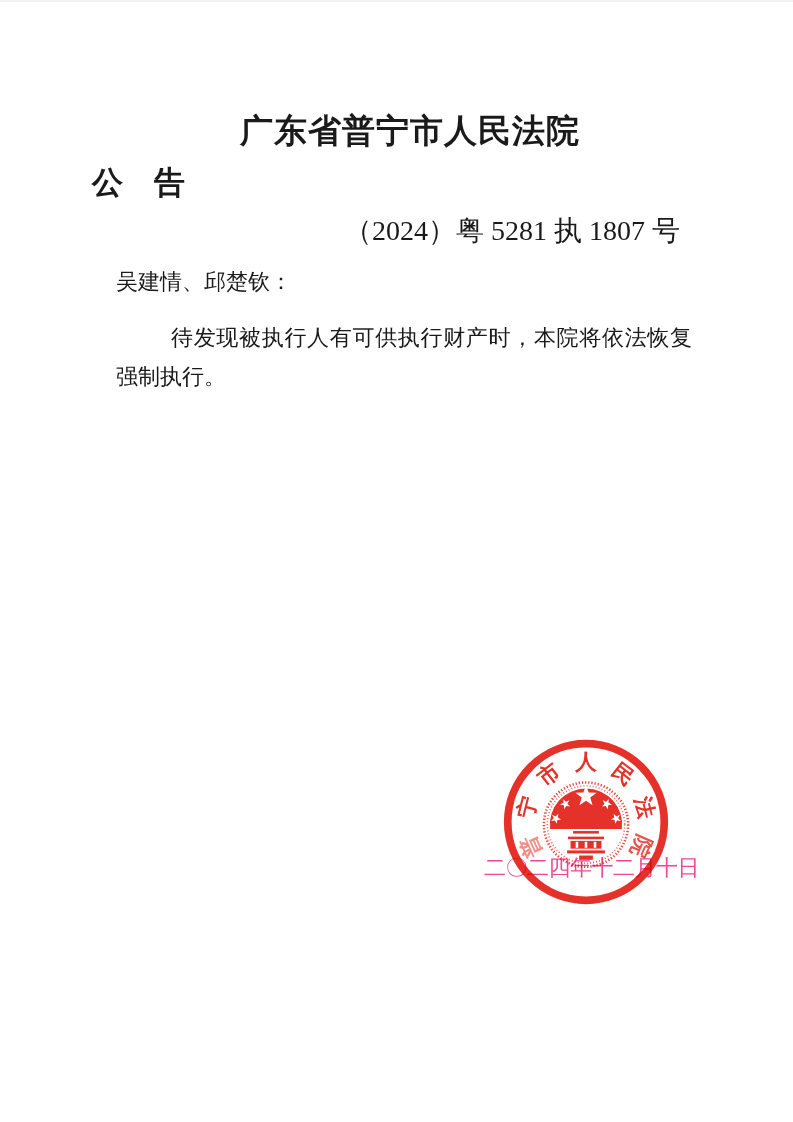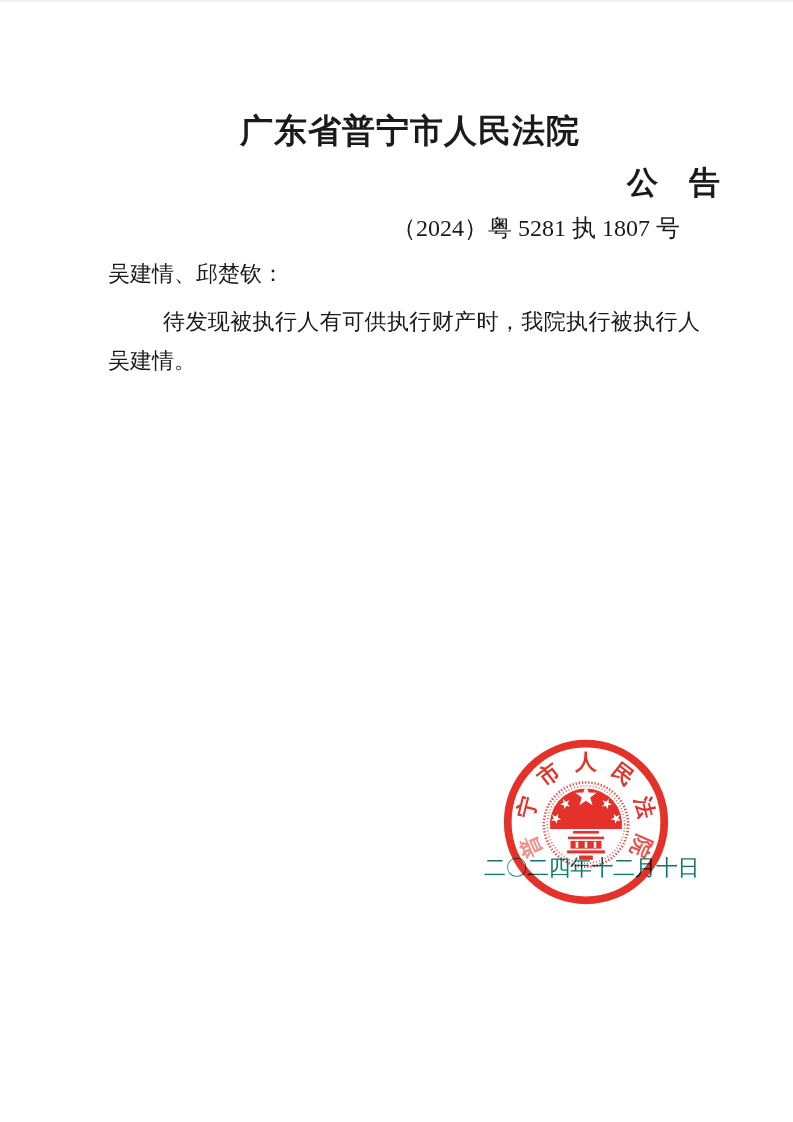--- a/index.html
+++ b/index.html
@@ -30,67 +30,67 @@
     width: 620px;
     text-align: center;
     font-size: 33px;
     font-weight: 700;
     letter-spacing: 1px;
     white-space: nowrap;
   }
   .notice-title {
     position: absolute;
     top: 162px;
-    left: 100px;
+    left: 92px;
     width: 620px;
-    text-align: right;
+    text-align: left;
     font-size: 31px;
     font-weight: 700;
     white-space: nowrap;
   }
   .case-number {
     position: absolute;
     top: 212px;
     right: 113px;
-    font-size: 24px;
+    font-size: 28px;
     white-space: nowrap;
   }
   .body-text {
     position: absolute;
     top: 246px;
     left: 100px;
     width: 608px;
     font-size: 22px;
     line-height: 39.5px;
     text-align: justify;
     text-justify: inter-ideograph;
   }
   .body-text p {
-    margin: 8px;
+    margin: 16px;
     padding: 0;
   }
   .addressee { text-indent: 0; }
   .para-first { text-indent: 3em; }
   .para { text-indent: 2.5em; }
   .closing { text-indent: 2.5em; }
   .seal {
     position: absolute;
     left: 500px;
     top: 736px;
     width: 172px;
     height: 172px;
     opacity: 0.93;
   }
   .issue-date {
     position: absolute;
     left: 484px;
     top: 853px;
     font-size: 22px;
     letter-spacing: -0.5px;
-    color: #0f766e;
+    color: #ec4899;
     mix-blend-mode: multiply;
     white-space: nowrap;
     z-index: 3;
   }
   .seal svg text {
     font-family: "Liberation Serif", "DejaVu Serif", serif;
     font-weight: 700;
   }
 </style>
 </head>
@@ -100,21 +100,21 @@
   <div class="top-edge"></div>
 
   <div class="court-name">广东省普宁市人民法院</div>
 
   <div class="notice-title">公　告</div>
 
   <div class="case-number">（2024）粤 5281 执 1807 号</div>
 
   <div class="body-text">
     <p class="addressee">吴建情、邱楚钦：</p>
-    <p class="para">待发现被执行人有可供执行财产时，我院执行被执行人吴建情。</p>
+    <p class="para">待发现被执行人有可供执行财产时，本院将依法恢复强制执行。</p>
   </div>
 
   <div class="seal">
     <svg viewBox="0 0 200 200" width="172" height="172" xmlns="http://www.w3.org/2000/svg">
       <defs>
         <path id="star" d="M0,-10 L2.35,-3.24 L9.51,-3.09 L3.8,1.24 L5.88,8.09 L0,4 L-5.88,8.09 L-3.8,1.24 L-9.51,-3.09 L-2.35,-3.24 Z"></path>
       </defs>
 
       <circle cx="100" cy="100" r="91" fill="none" stroke="#e2231a" stroke-width="9"></circle>
 

